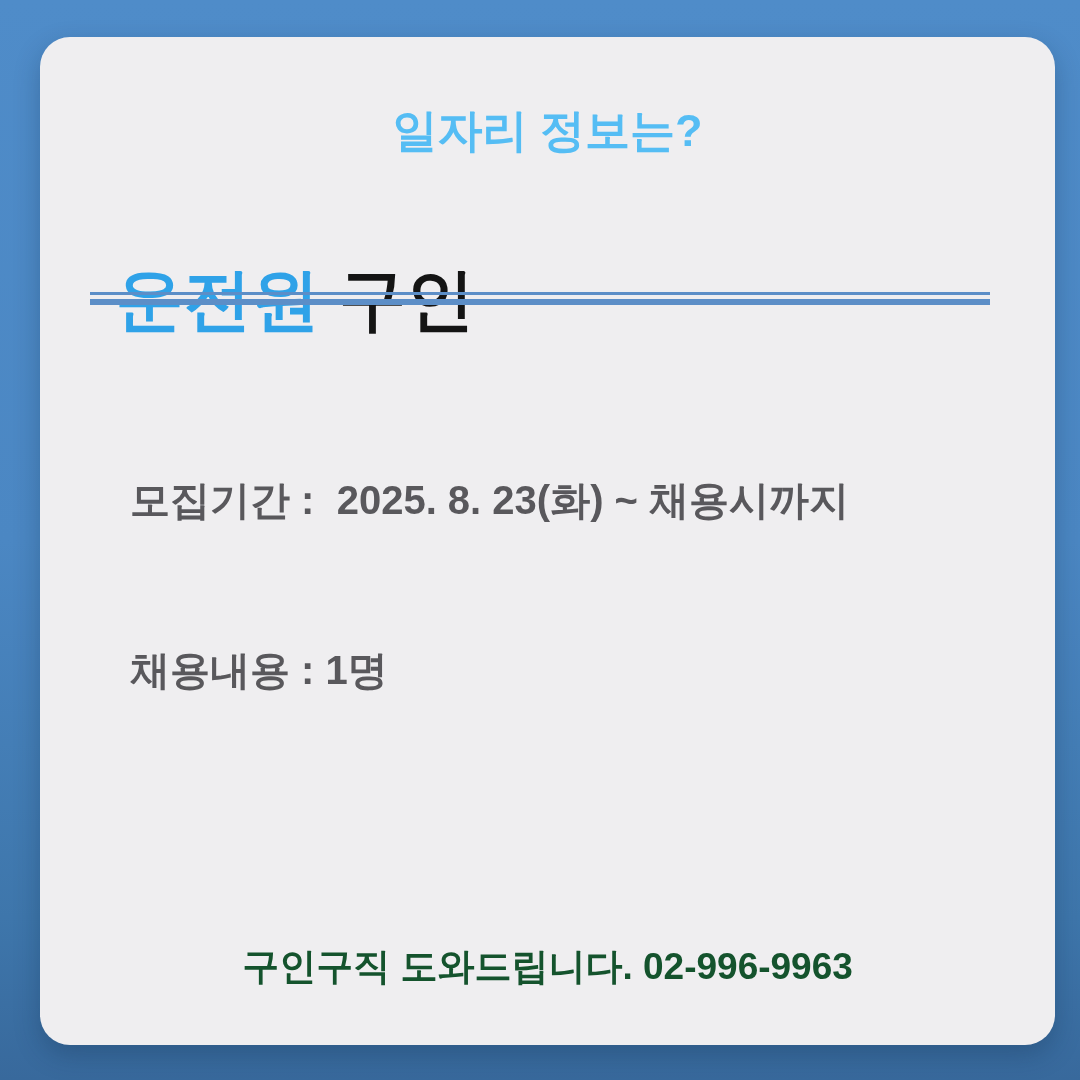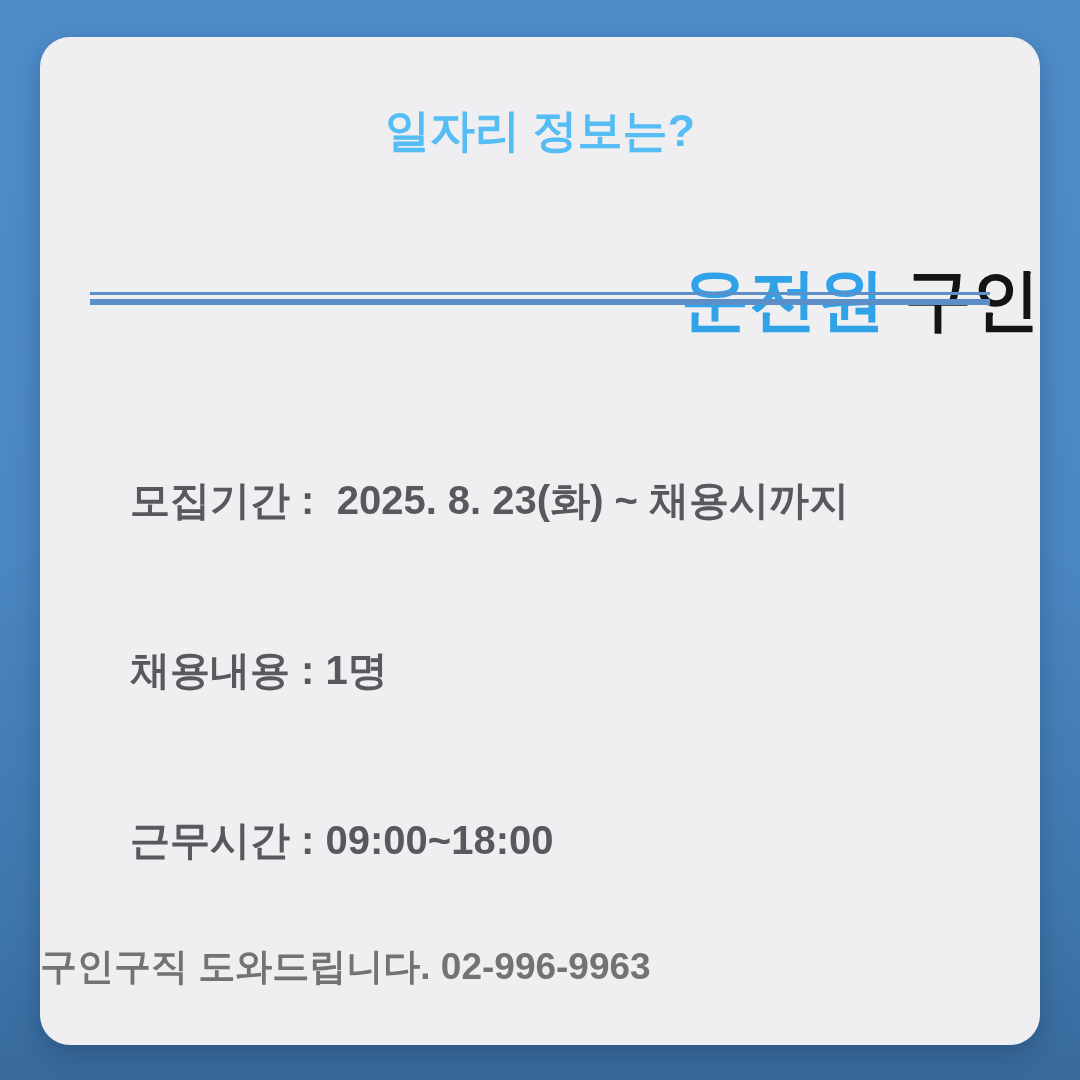--- a/index.html
+++ b/index.html
@@ -16,39 +16,40 @@
   }
   .card {
     position: absolute;
     left: 40px;
     top: 37px;
     width: 1000px;
     height: 1008px;
     background: #efeef0;
     border-radius: 30px;
     box-shadow: 0 10px 26px rgba(15, 40, 70, 0.28);
+    padding-left: 15px;
   }
   .eyebrow {
     position: absolute;
     top: 64px;
     left: 0;
     right: 0;
     text-align: center;
     font-size: 45px;
     font-weight: 700;
     color: #55bdf4;
     letter-spacing: 0px;
     white-space: pre;
   }
   .title {
     position: absolute;
     top: 156px;
     left: 0;
     right: 0;
-    text-align: right;
+    text-align: left;
     font-size: 68px;
     font-weight: 800;
     white-space: pre;
     line-height: 1.05;
   }
   .title .hl {
     color: #2fa2e8;
   }
   .title .rest {
     color: #141414;
@@ -74,44 +75,43 @@
     font-weight: 700;
     color: #59585c;
     line-height: 56.6px;
     white-space: pre;
   }
   .footer {
     position: absolute;
     top: 905px;
     left: 0;
     right: 0;
-    text-align: left;
+    text-align: center;
     font-size: 37px;
     font-weight: 700;
-    color: #737373;
+    color: #14532d;
     white-space: pre;
   }
 </style>
 </head>
 <body>
 
 <div class="card">
 
   <div class="eyebrow">일자리 정보는?</div>
 
   <div class="title">
     <span class="hl">운전원</span><span class="rest"> 구인</span>
   </div>
 
   <div class="divider"></div>
 
   <ul class="details">
     <li>모집기간 :  2025. 8. 23(화) ~ 채용시까지</li>
     <li>채용내용 : 1명</li>
-    <li>근무시간 : 09:00~18:00</li>
     
     
     
     
     
   </ul>
 
   <div class="footer">구인구직 도와드립니다. 02-996-9963</div>
 
 </div>

